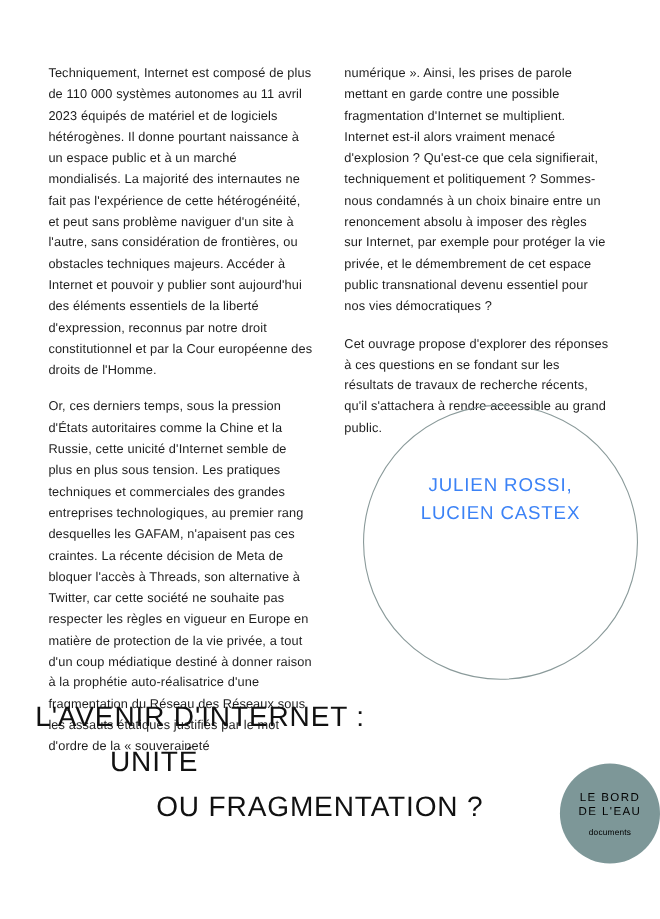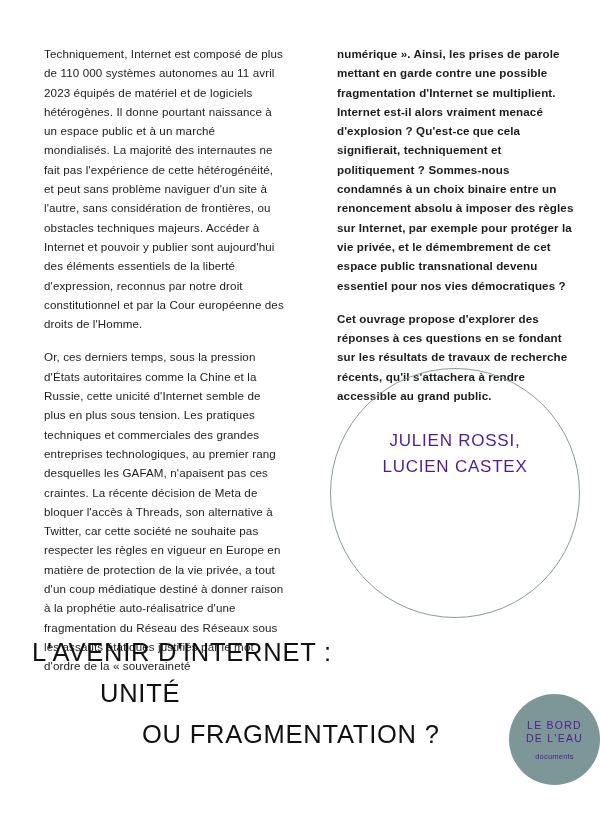--- a/index.html
+++ b/index.html
@@ -35,24 +35,24 @@
     position: absolute;
     top: 0;
     width: 240px;
     font-size: 11.6px;
     line-height: 19.3px;
     color: #1c1c1c;
     text-align: left;
     letter-spacing: 0.01em;
   }
   .col-left  { left: 0px; }
-  .col-right { left: 293px; font-weight: bold; }
+  .col-right { left: 269px; }
 
   .col p {
-    margin: 0 0 0 0;
+    margin: 13px 0 0 0;
   }
   .col p + p {
     margin-top: 14px;
   }
 
   
   .author-circle {
     position: absolute;
     left: 330px;
     top: 368px;
@@ -64,21 +64,21 @@
   }
   .authors {
     position: absolute;
     left: 330px;
     top: 428px;
     width: 250px;
     text-align: center;
     font-size: 17px;
     line-height: 26px;
     letter-spacing: 0.045em;
-    color: #4c1d95;
+    color: #3b82f6;
   }
   .authors div {
     white-space: nowrap;
   }
 
   
   .title {
     position: absolute;
     left: 32px;
     top: 632px;
@@ -94,21 +94,21 @@
 
   
   .publisher {
     position: absolute;
     left: 509px;
     top: 694px;
     width: 91px;
     height: 91px;
     border-radius: 50%;
     background: #7d9798;
-    color: #4c1d95;
+    color: #000000;
     display: flex;
     flex-direction: column;
     align-items: center;
     justify-content: center;
     overflow: hidden;
   }
   .pub-line {
     font-size: 10.5px;
     letter-spacing: 0.12em;
     line-height: 13px;

